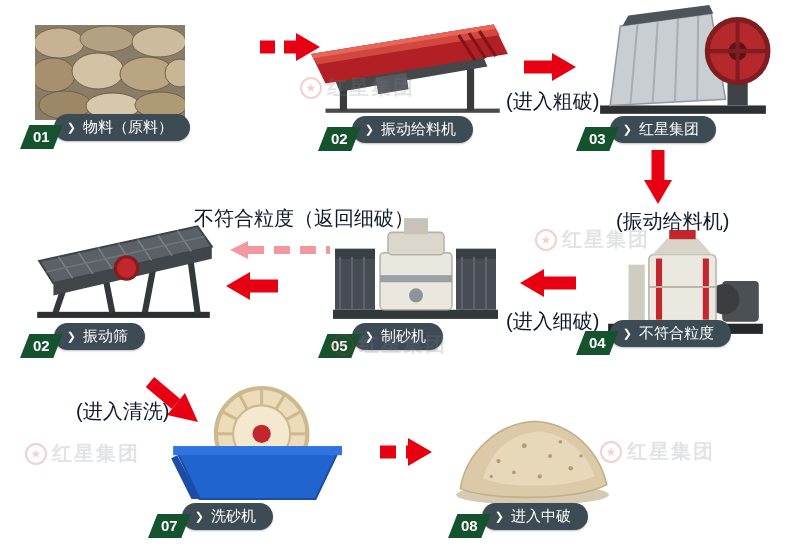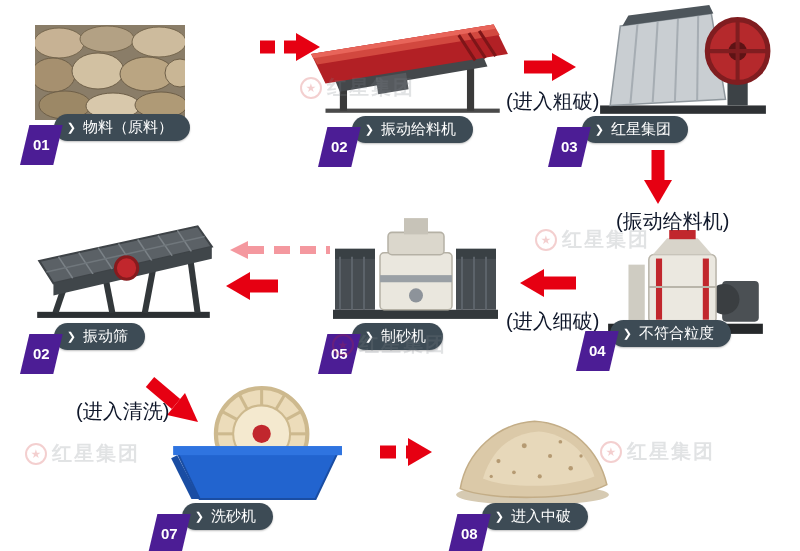--- a/index.html
+++ b/index.html
@@ -6,22 +6,22 @@
   body { font-family:"Liberation Sans","DejaVu Sans",sans-serif; background:#ffffff; }
   .canvas { position:relative; width:800px; height:551px; background:#fff; overflow:hidden; }
 
   .machine { position:absolute; }
   .machine svg { display:block; width:100%; height:100%; }
 
   .arrow-layer { position:absolute; inset:0; width:800px; height:551px; pointer-events:none; z-index:4; }
 
   .step-label { position:absolute; display:flex; align-items:flex-start; z-index:5; }
   .badge {
-    margin-top:11px; background:#4c1d95; color:#fff; font-weight:bold; font-size:15px;
-    padding:11px 13px; clip-path:polygon(22% 0,100% 0,78% 100%,0 100%); line-height:1.2;
+    margin-top:11px; background:#14532d; color:#fff; font-weight:bold; font-size:15px;
+    padding:3px 13px; clip-path:polygon(22% 0,100% 0,78% 100%,0 100%); line-height:1.2;
   }
   .pill {
     margin-left:-9px; background:#3d4b55; color:#fff; font-size:15px;
     padding:4px 17px 5px 13px; border-radius:15px; display:flex; align-items:center; gap:7px;
     white-space:nowrap; box-shadow:0 1px 2px rgba(0,0,0,.25); line-height:1.2;
   }
   .chev { font-size:11px; line-height:1; color:#fff; }
 
   .note { position:absolute; color:#0f172a; font-size:20px; white-space:nowrap; z-index:5; }
 
@@ -239,39 +239,40 @@
     </g>
     <g>
       <line x1="380" y1="452" x2="408" y2="452" stroke="#e60012" stroke-width="13" stroke-dasharray="16 10"></line>
       <polygon points="408,438 408,466 432,452" fill="#e60012"></polygon>
     </g>
   </svg>
 
   <div class="note" style="left:506px;top:88px">(进入粗破)</div>
   <div class="note" style="left:616px;top:208px">(振动给料机)</div>
   <div class="note" style="left:506px;top:308px">(进入细破)</div>
+  <div class="note" style="left:194px;top:205px">不符合粒度（返回细破）</div>
   <div class="note" style="left:76px;top:398px">(进入清洗)</div>
 
   <div class="step-label" style="left:20px;top:114px">
     <div class="badge">01</div>
     <div class="pill">
       <span class="chev">❯</span>
       <span>物料（原料）</span>
     </div>
   </div>
 
   <div class="step-label" style="left:318px;top:116px">
     <div class="badge">02</div>
     <div class="pill">
       <span class="chev">❯</span>
       <span>振动给料机</span>
     </div>
   </div>
 
-  <div class="step-label" style="left:548px;top:116px">
+  <div class="step-label" style="left:576px;top:116px">
     <div class="badge">03</div>
     <div class="pill">
       <span class="chev">❯</span>
       <span>红星集团</span>
     </div>
   </div>
 
   <div class="step-label" style="left:576px;top:320px">
     <div class="badge">04</div>
     <div class="pill">

